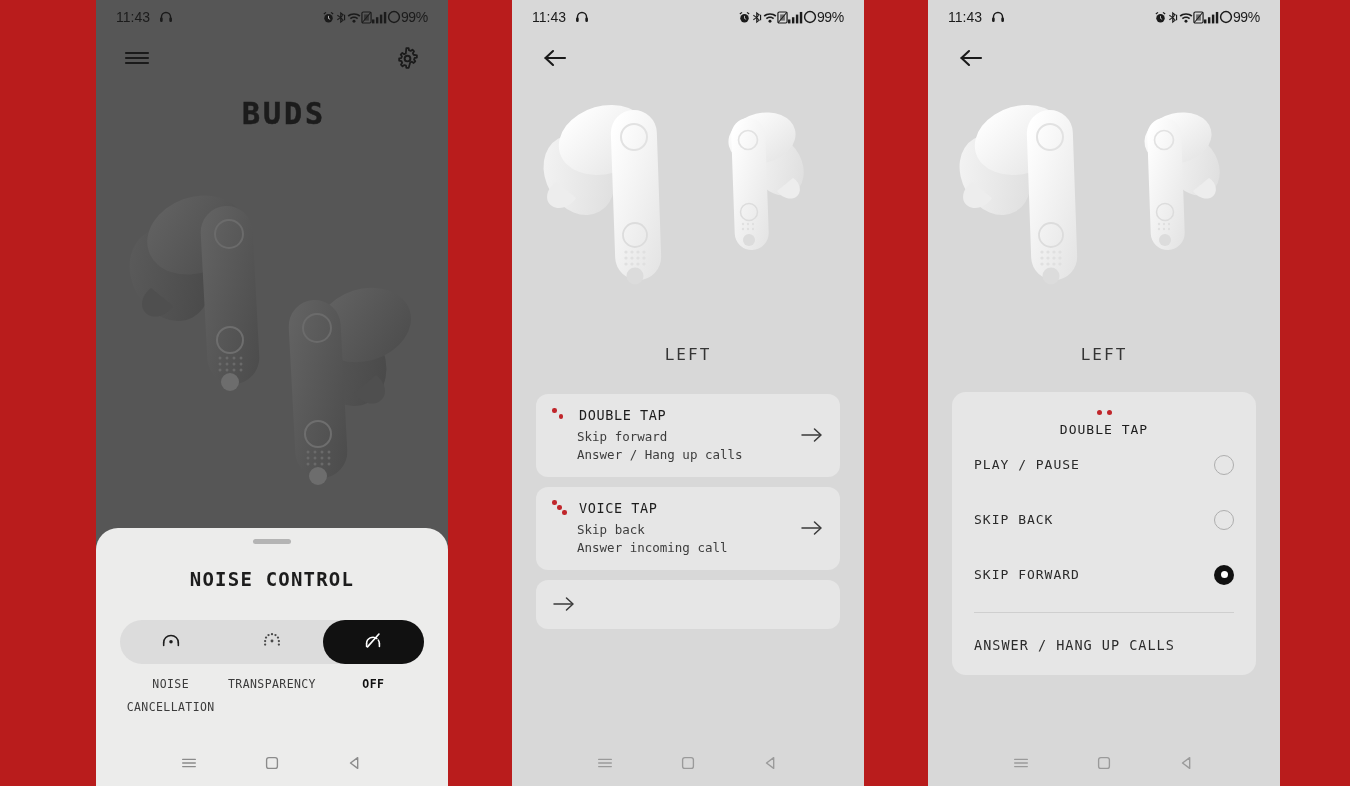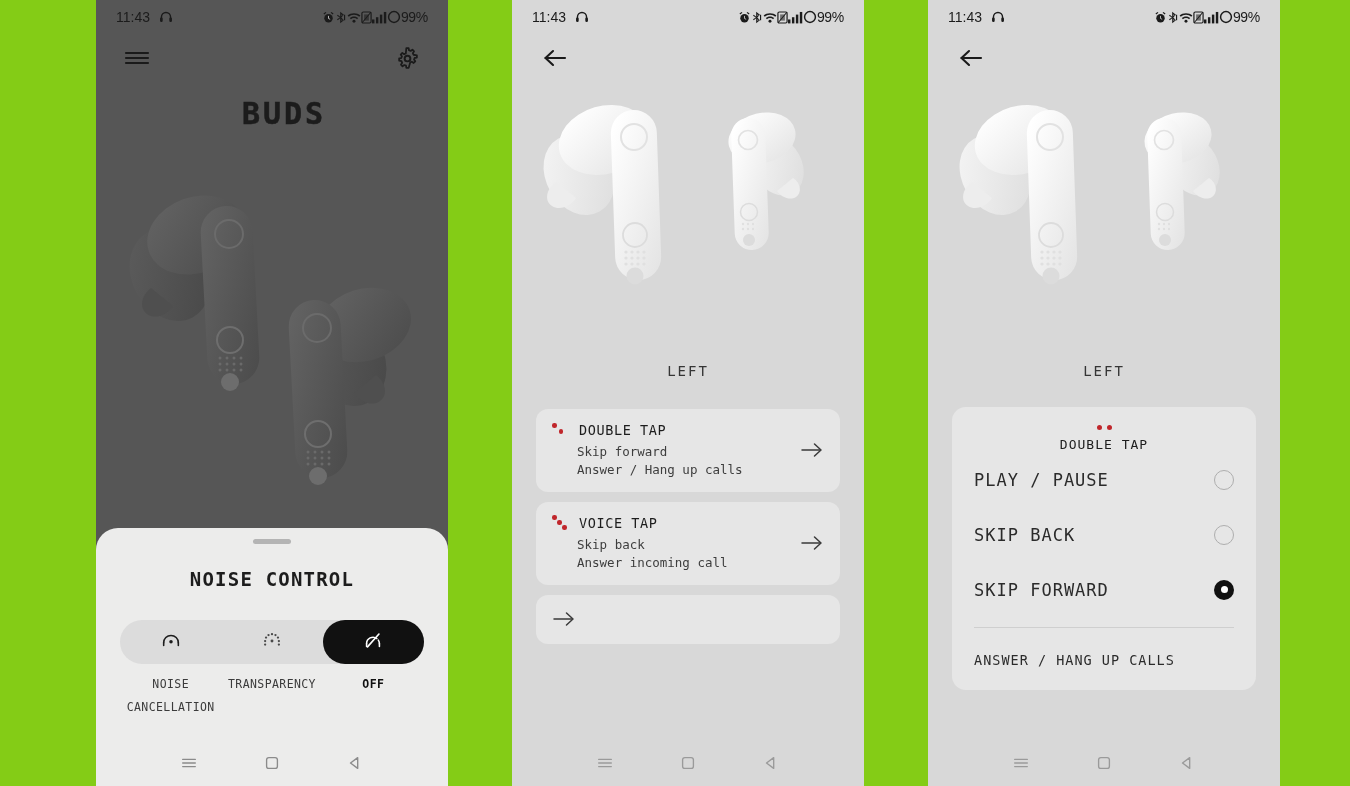--- a/index.html
+++ b/index.html
@@ -2,21 +2,21 @@
 <html><head>
 <meta charset="utf-8">
 <style>
   * { box-sizing: border-box; margin: 0; padding: 0; }
   html, body {
     width: 1350px; height: 786px;
     background: #ffffff;
     font-family: "DejaVu Sans Mono", monospace;
     overflow: hidden;
   }
-  .stage { position: relative; width: 1350px; height: 786px; background:#84cc16; }
+  .stage { position: relative; width: 1350px; height: 786px; background:#b91c1c; }
 
   
   .phone { position: absolute; top: 0; height: 786px; overflow: hidden; }
   #phone1 { left: 96px;  width: 352px; background: #565656; }
   #phone2 { left: 512px; width: 352px; background: #d8d8d8; }
   #phone3 { left: 928px; width: 352px; background: #d8d8d8; }
 
   
   .statusbar {
     height: 34px; display: flex; align-items: center;
@@ -70,23 +70,23 @@
               border-radius:24px; cursor:pointer; }
   .seg-item.active { background:#111111; }
   .seg-labels { display:flex; margin: 9px 24px 0; }
   .seg-label { flex:1; text-align:center;
     font-family:"DejaVu Sans Mono", monospace;
     font-size: 11.5px; letter-spacing: 0.4px; color:#3b3b3b; line-height: 23px; }
   .seg-label.sel { color:#111; font-weight:700; }
 
   
   .left-caption {
-    text-align:center; margin-top: 18px;
+    text-align:center; 
     font-family:"DejaVu Sans Mono", monospace;
-    font-size: 14px; letter-spacing: 2px; color:#353535;
+    font-size: 16px; letter-spacing: 2px; color:#353535;
   }
 
   
   .cards { margin: 30px 24px 0; }
   .gcard {
     background:#e6e6e6; border-radius: 12px;
     padding: 12px 16px 13px 16px; margin-bottom: 10px;
     display:flex; align-items:center; cursor:pointer; position:relative;
   }
   .gcard-body { flex:1; }
@@ -116,21 +116,21 @@
   .rc-dots i { width:5px; height:5px; border-radius:50%; background:#c0262b; display:block; }
   .rc-title {
     font-family:"DejaVu Sans Mono", monospace;
     font-size: 13px; letter-spacing: 1px; color:#1d1d1d;
   }
   .ropt { display:flex; align-items:center; justify-content:space-between;
           height: 55px; cursor:pointer; }
   .ropt:first-of-type { margin-top: 26px; }
   .ropt-label {
     font-family:"DejaVu Sans Mono", monospace;
-    font-size: 17px; letter-spacing: 1px; color:#2b2b2b;
+    font-size: 13px; letter-spacing: 1px; color:#2b2b2b;
   }
   .radio { width:20px; height:20px; border-radius:50%;
            border:1.5px solid #aeaeae; background:transparent; flex:0 0 20px; }
   .radio.on { border:none; background:#111; position:relative; }
   .radio.on::after { content:""; position:absolute; left:6.5px; top:6.5px;
            width:7px; height:7px; border-radius:50%; background:#fff; }
   .rdiv { height:1px; background:#cfcfcf; margin: 10px 0 0; }
   .rfoot {
     font-family:"DejaVu Sans Mono", monospace;
     font-size: 13.5px; letter-spacing: 1px; color:#2b2b2b;

